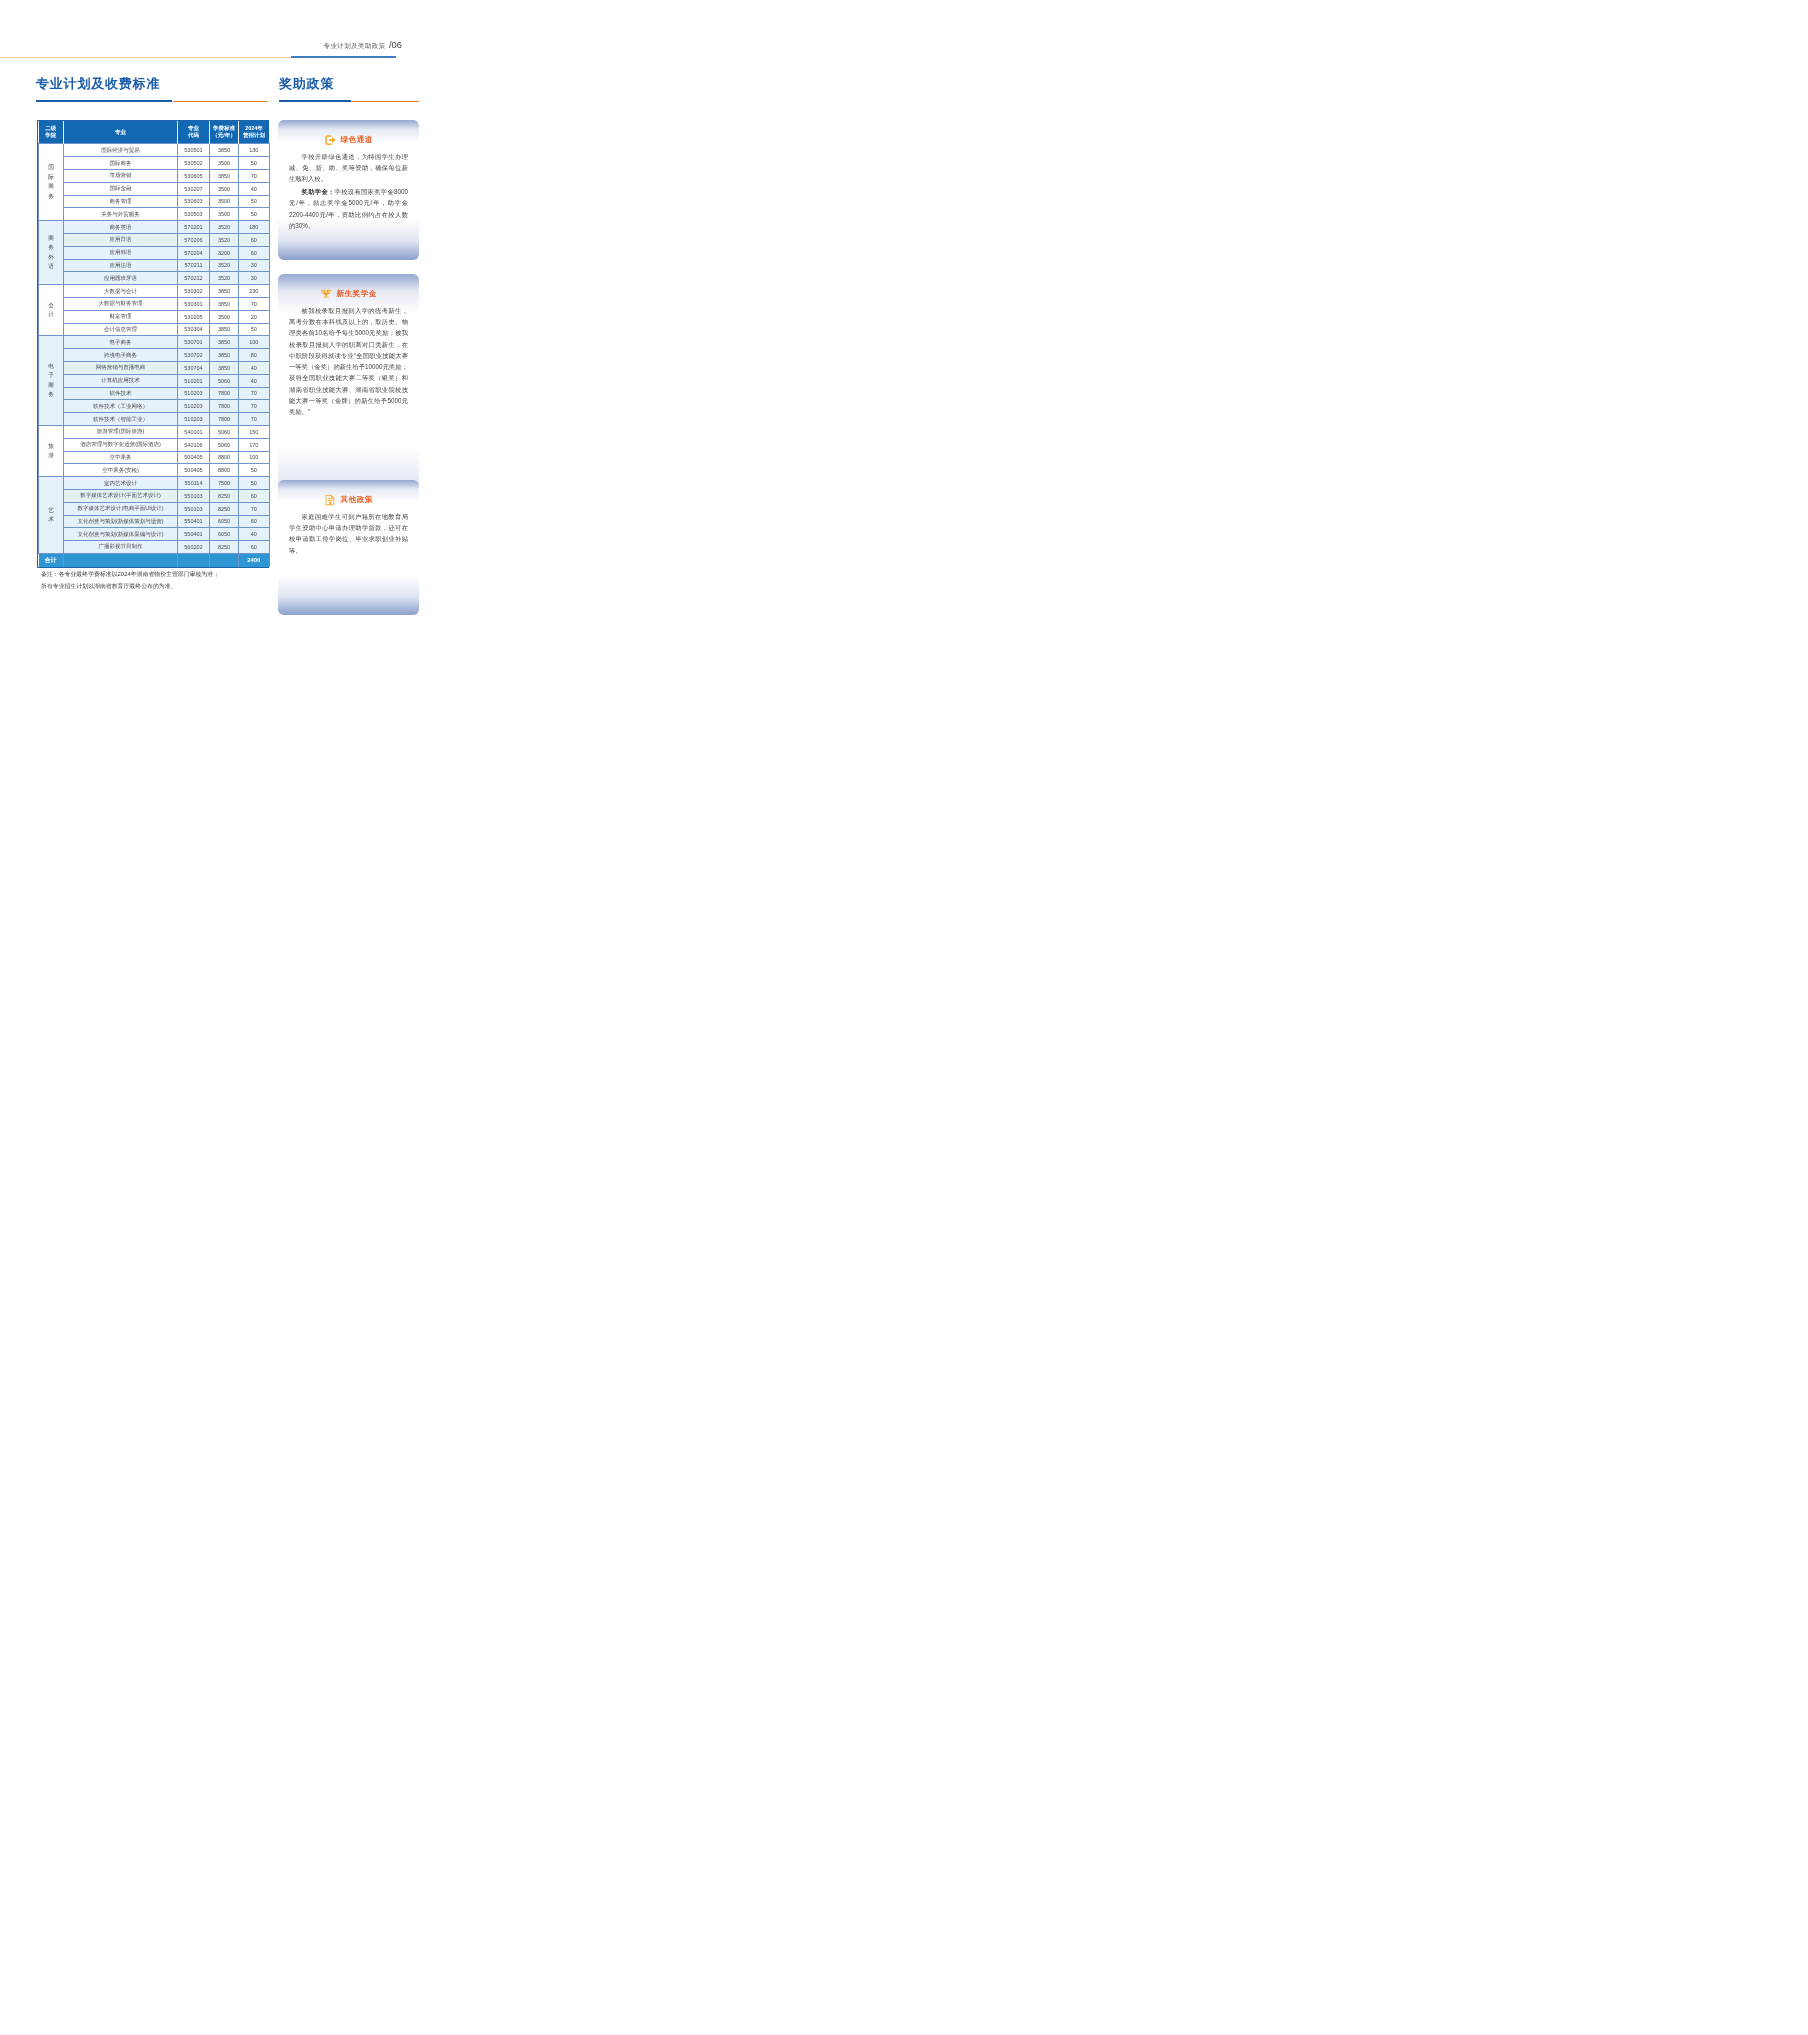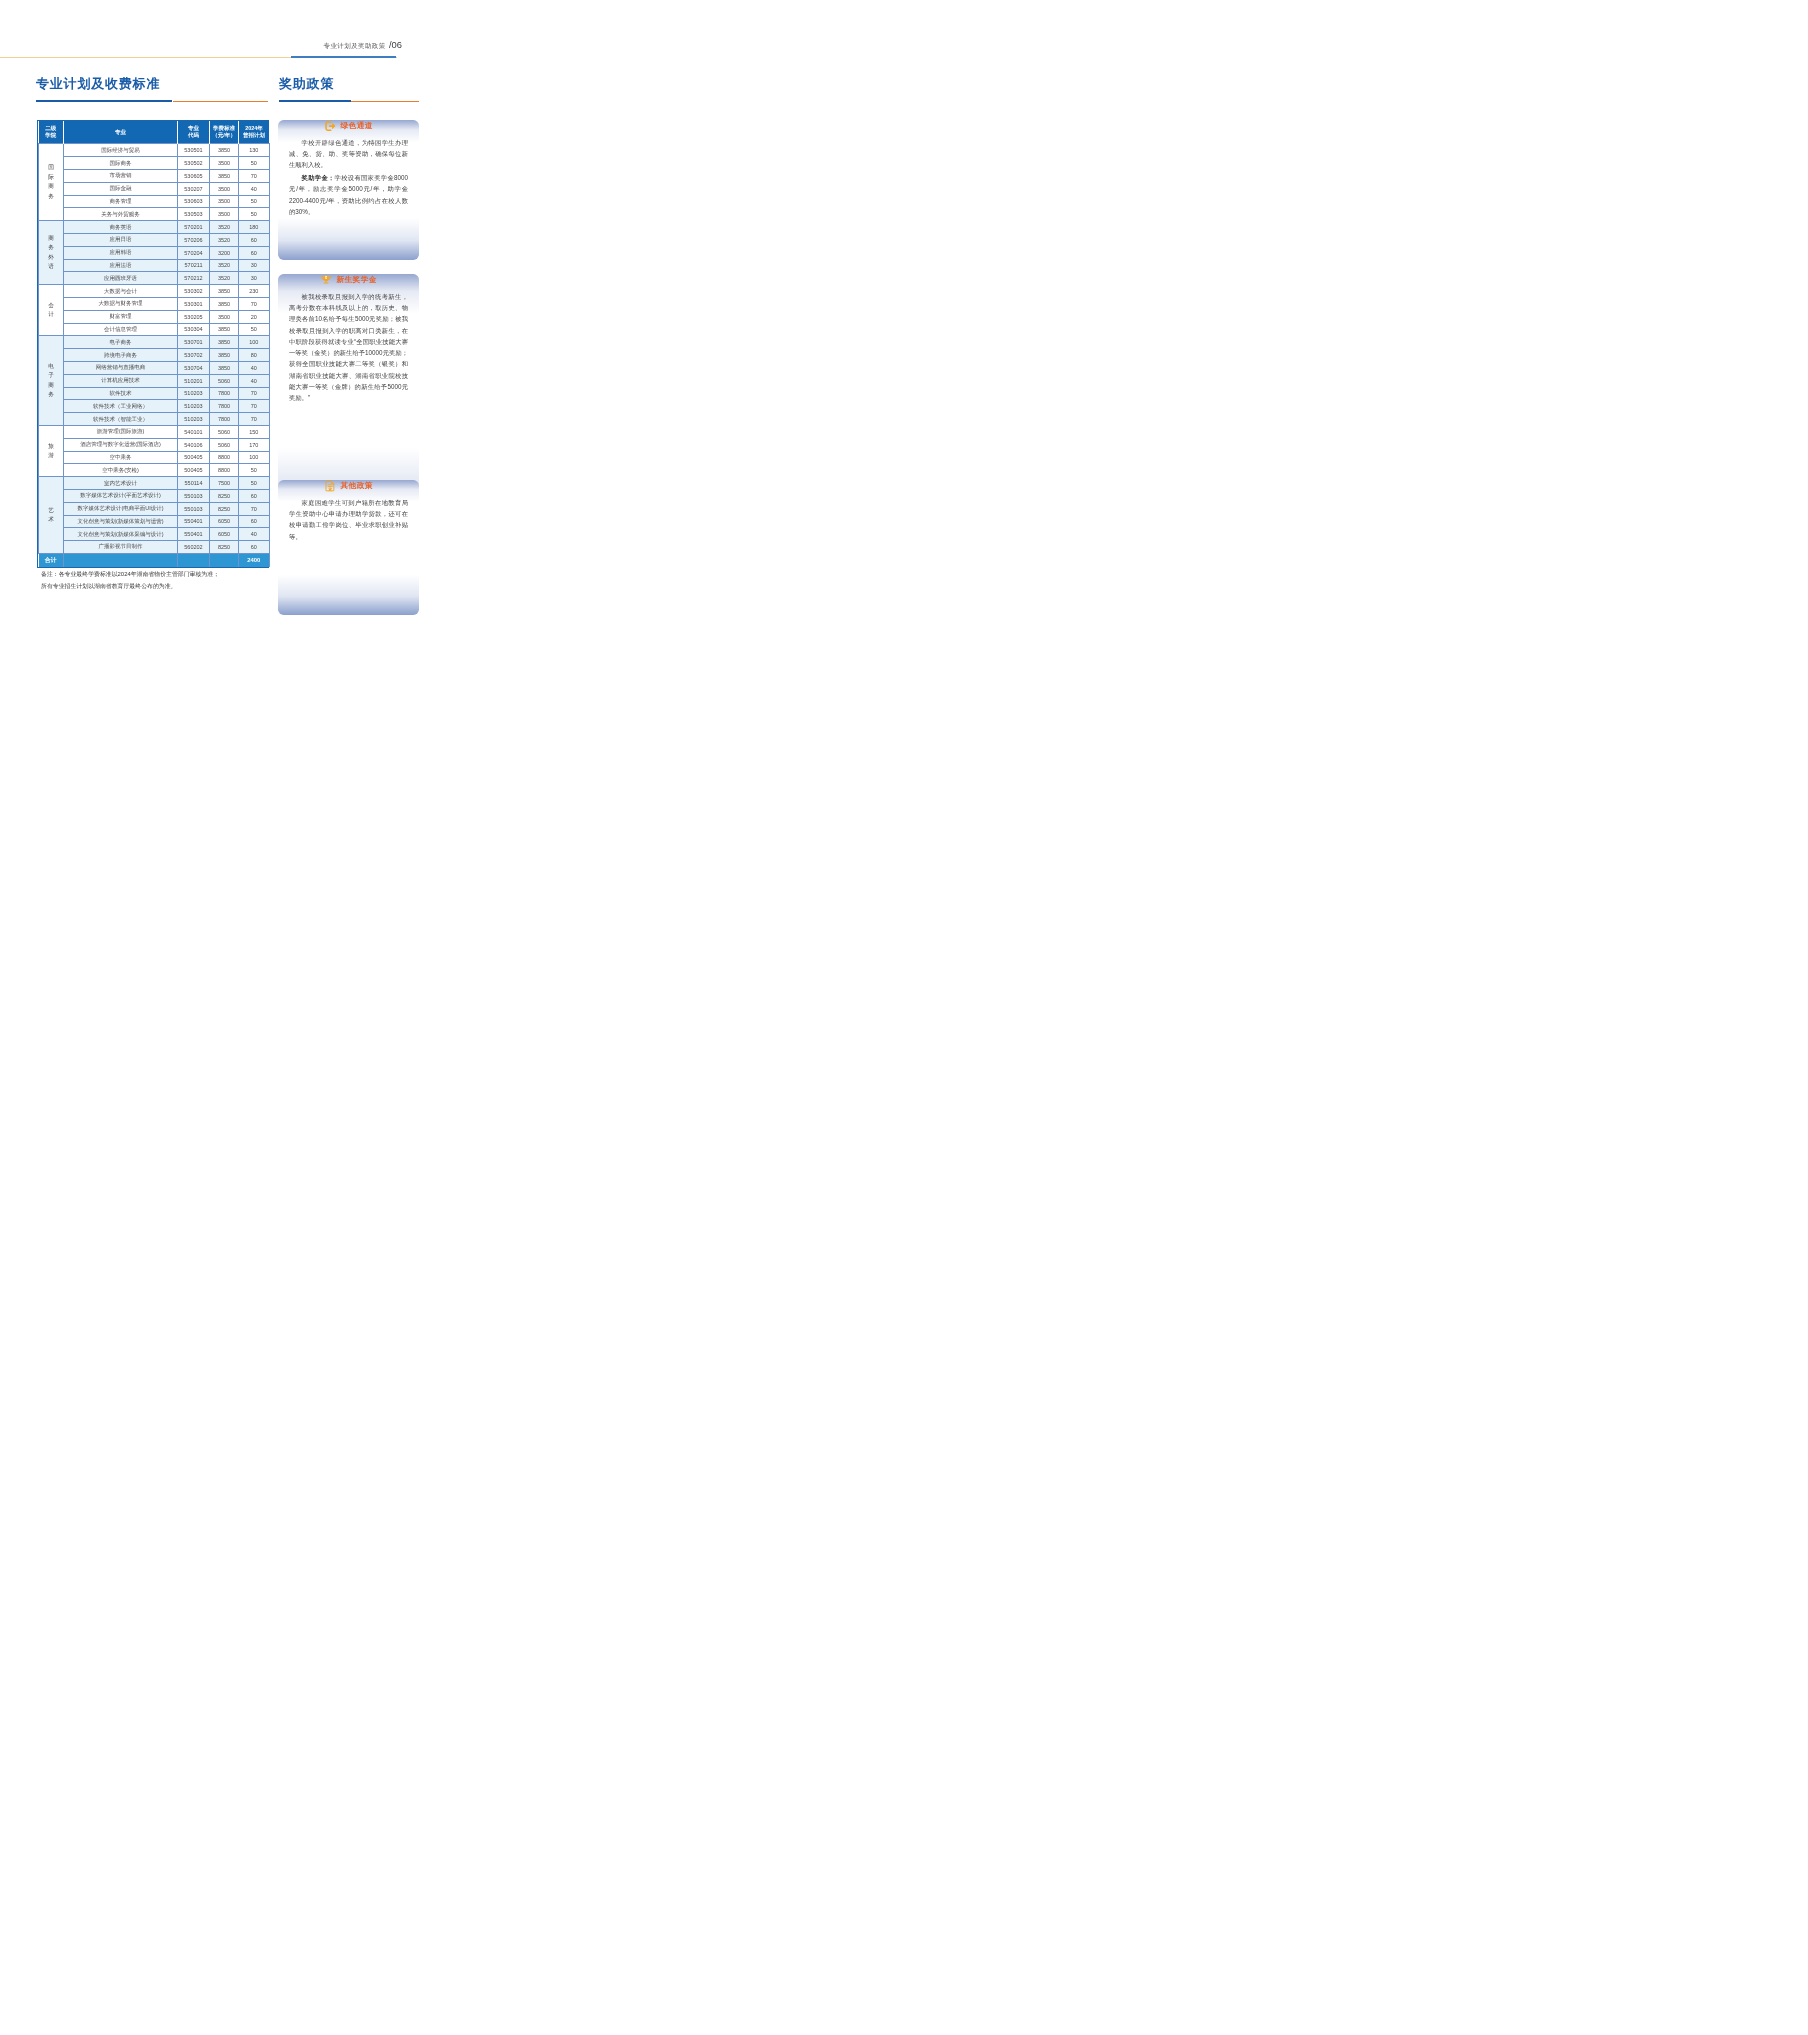--- a/index.html
+++ b/index.html
@@ -56,21 +56,21 @@
   .note {
     position:absolute; left:41px; top:569px; width:234px;
     font-size:5.9px; line-height:11.8px; color:#3a3a3a;
   }
 
   
   .card {
     position:absolute; left:278px; width:141px; border-radius:5.7px;
     background:linear-gradient(180deg,#96a7d0 0%,#e6eaf4 7%,#ffffff 16%,#ffffff 70%,#e0e6f2 86%,#8ca0cd 100%);
   }
-  .card-head { display:flex; align-items:center; justify-content:center; gap:4.1px; }
+  .card-head { display:flex; align-items:center; justify-content:center; gap:4.1px; padding-top:14px; }
   .card-title { font-size:7.7px; font-weight:bold; color:#e8632c; letter-spacing:0.4px; }
   .card-body { padding:4.9px 11px 0 11px; }
   .card-body p {
     margin:0 0 1.6px 0; font-size:6.3px; line-height:11.2px; color:#404040;
     text-align:justify; text-indent:2em;
   }
   .card-body p b { color:#2f2f2f; }
   .icon-box { width:12.2px; height:12.2px; flex:0 0 12.2px; }
 </style>
 </head>

